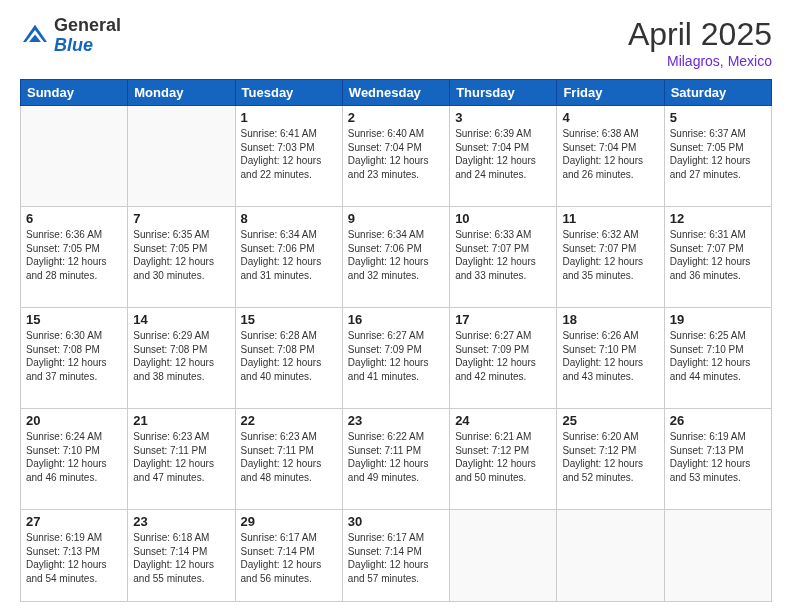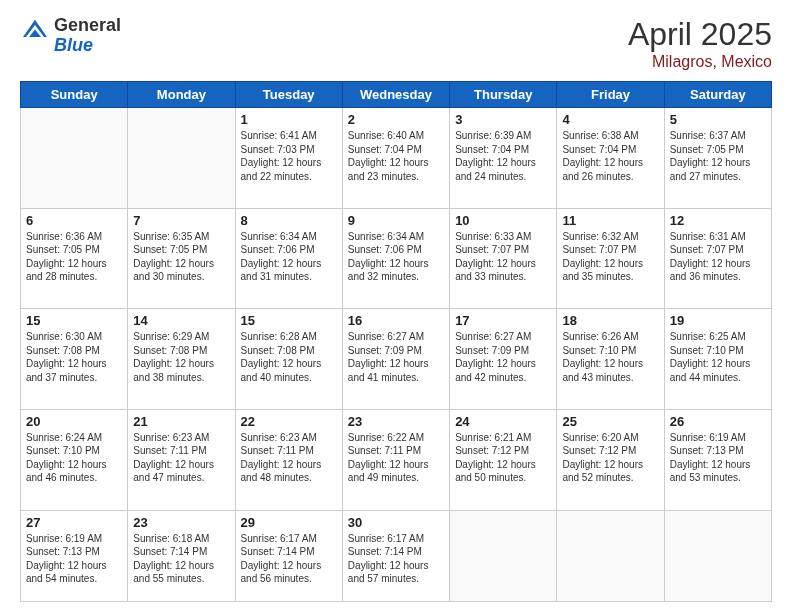--- a/index.html
+++ b/index.html
@@ -18,21 +18,21 @@
       flex-direction: column;
     }
     .header {
       display: flex;
       justify-content: space-between;
       align-items: flex-start;
       margin-bottom: 10px;
     }
     .logo {
       display: flex;
-      align-items: flex-start;
+      align-items: center;
       gap: 4px;
     }
     .logo-text {
       font-size: 18px;
       font-weight: bold;
       line-height: 1.1;
     }
     .logo-text .general { color: #333; }
     .logo-text .blue { color: #1565c0; font-style: italic; }
     .logo-icon {
@@ -41,33 +41,33 @@
     }
     .title-block {
       text-align: right;
     }
     .month-year {
       font-size: 32px;
       font-weight: normal;
       color: #333;
     }
     .location {
-      font-size: 16px;
-      color: #7f1d1d;
+      font-size: 14px;
+      color: #6d28d9;
     }
     .calendar {
       flex: 1;
       border-collapse: collapse;
       width: 100%;
       table-layout: fixed;
     }
     .calendar thead tr th {
       background-color: #1565c0;
       color: #fff;
-      text-align: center;
+      text-align: left;
       padding: 5px 6px;
       font-size: 13px;
       font-weight: bold;
       border: 1px solid #0d47a1;
     }
     .calendar tbody tr td {
       border: 1px solid #ccc;
       vertical-align: top;
       padding: 4px 5px;
       font-size: 10.5px;

